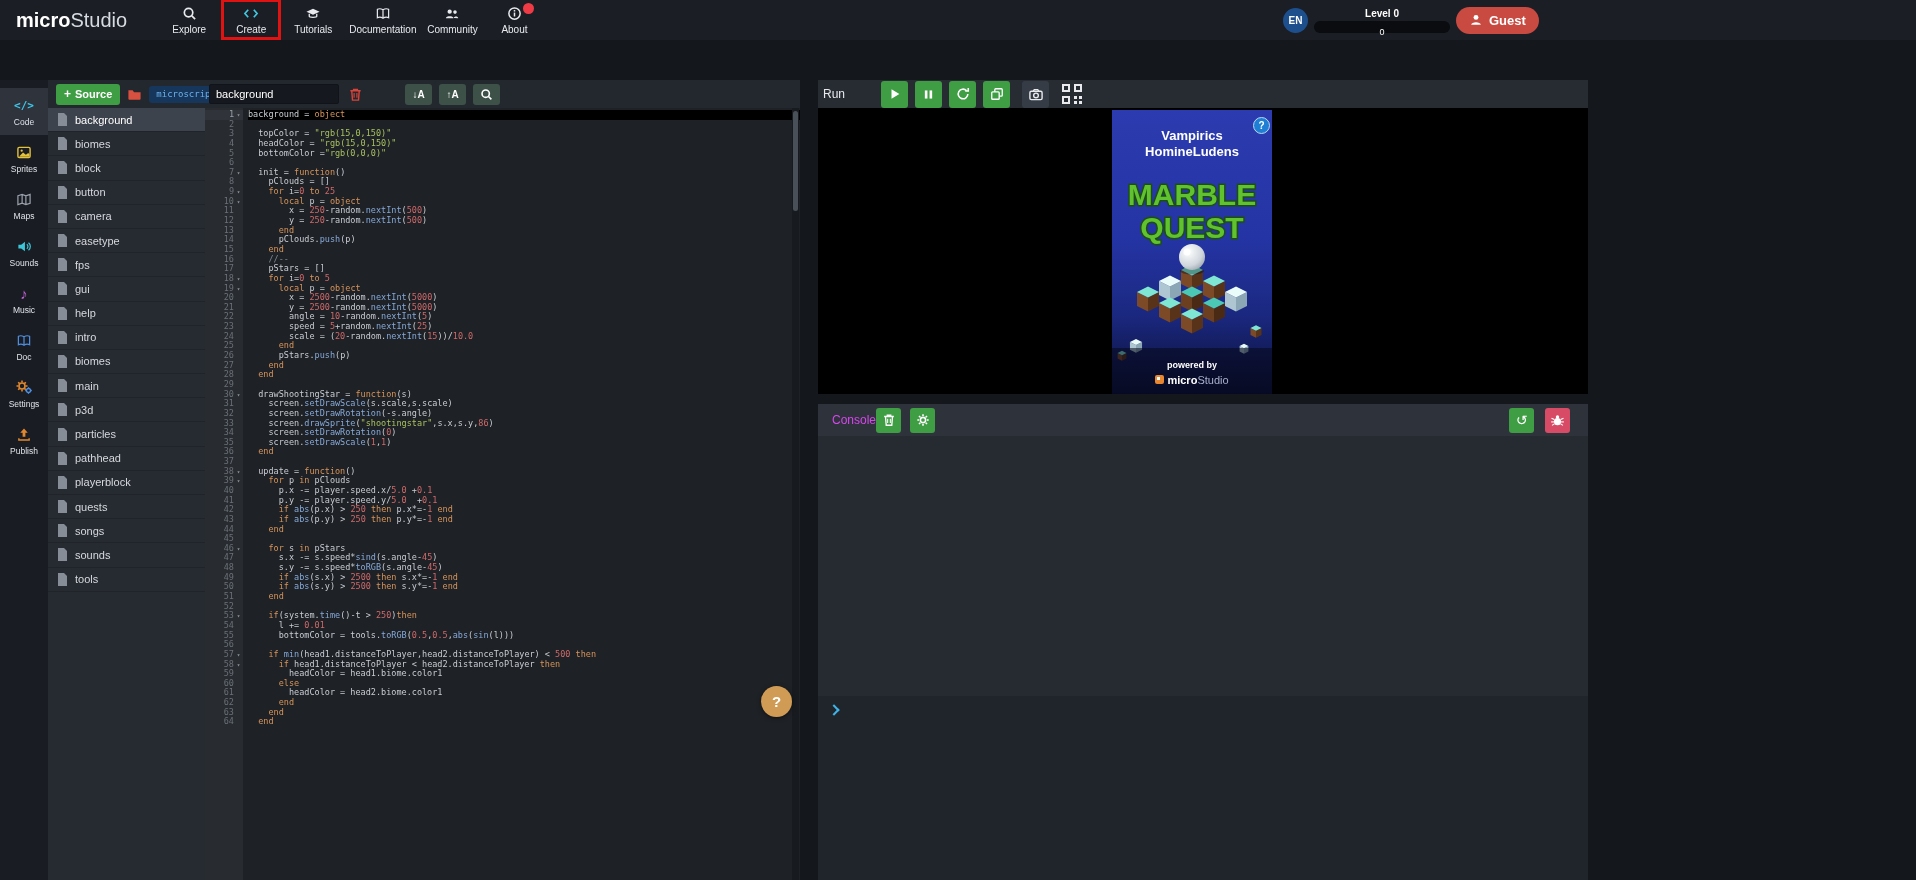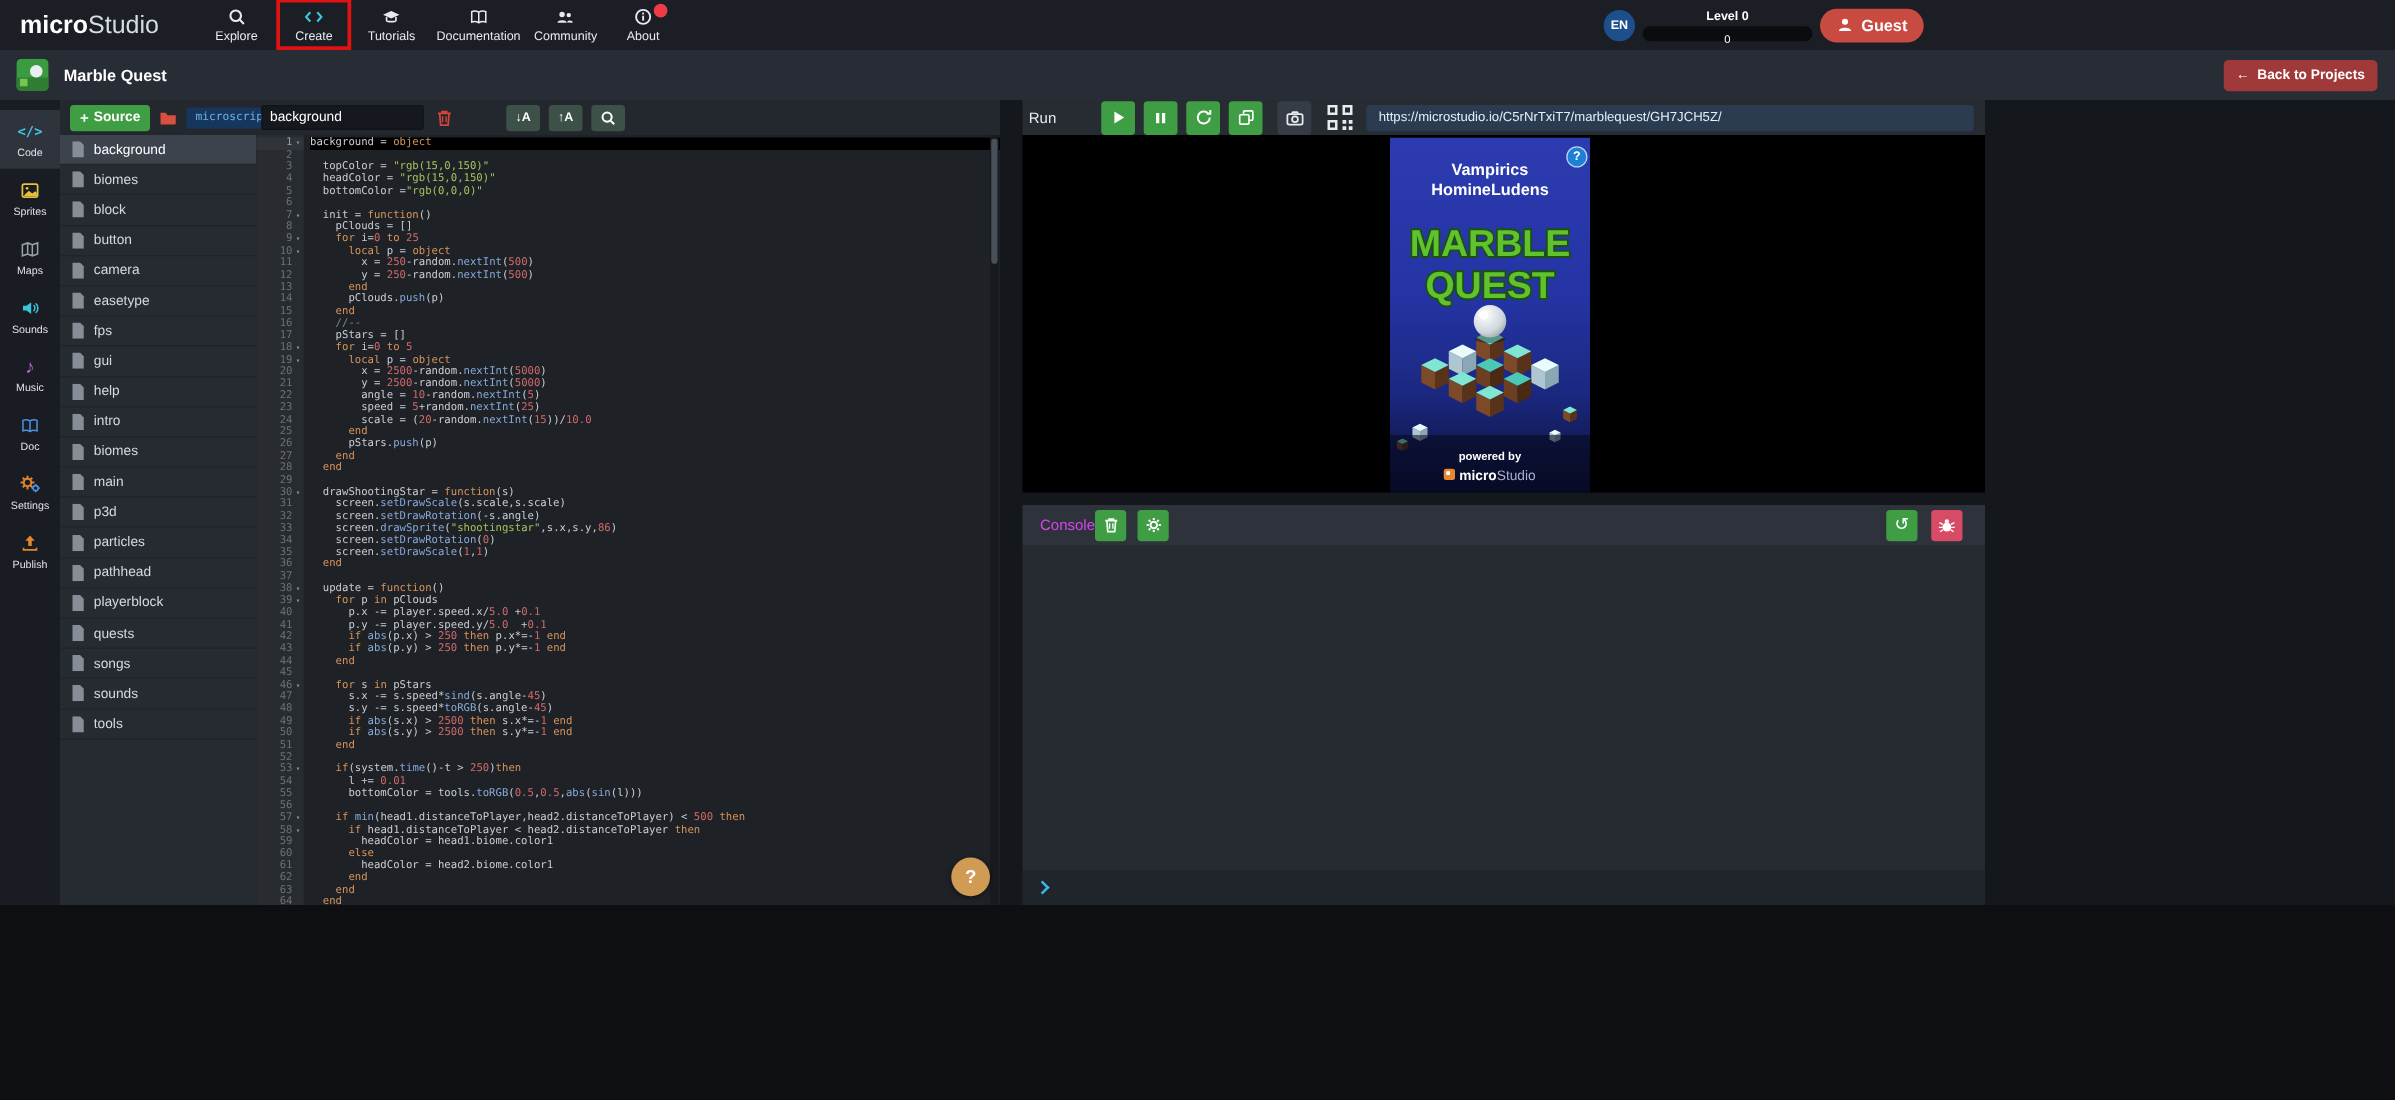--- a/index.html
+++ b/index.html
@@ -1,18 +1,18 @@
 <!DOCTYPE html>
 <html><head>
 <meta charset="utf-8">
 <style>
   * { box-sizing: border-box; margin: 0; padding: 0; }
   html,body { background:#0d0f12; }
   body { font-family:"Liberation Sans", sans-serif; }
-  #app { position:relative; width:1916px; height:724px; background:#14171c; overflow:hidden; }
+  #app { position:relative; width:1916px; height:880px; background:#14171c; overflow:hidden; }
 
   
   #navbar { position:absolute; top:0; left:0; right:0; height:40px; background:#1b1e25; display:flex; align-items:center; }
   .logo { margin-left:16px; font-size:20px; color:#ffffff; white-space:nowrap; }
   .logo .b { font-weight:bold; }
   .logo .l { font-weight:normal; color:#d7dbe2; }
   .nav-items { display:flex; margin-left:36px; gap:10px; height:40px; }
   .nav-item { position:relative; display:flex; flex-direction:column; align-items:center; justify-content:center; gap:2px; min-width:52px; height:40px; color:#e8eaee; font-size:10px; cursor:pointer; }
   .nav-item .nicon { height:16px; display:flex; align-items:center; justify-content:center; color:#e8eaee; }
   .nav-item .nicon.cyan { color:#3fc8e0; }
@@ -182,35 +182,20 @@
             <svg width="14" height="14" viewBox="0 0 16 16">
               <circle cx="8" cy="5" r="2.8" fill="currentColor"></circle>
               <path d="M2.5 13.5 c0-4 11-4 11 0 Z" fill="currentColor"></path>
             </svg>
           </span>
         <span>Guest</span>
       </div>
     </div>
   </header>
 
-  <div id="projectbar">
-    <span class="proj-avatar">
-        <svg width="26" height="26" viewBox="0 0 26 26">
-          <rect width="26" height="26" rx="4" fill="#3a9c40"></rect>
-          <rect y="15" width="26" height="11" fill="#2e7d32"></rect>
-          <circle cx="16" cy="10" r="5" fill="#e8eef2"></circle>
-          <rect x="3" y="16" width="6" height="6" fill="#77c64f"></rect>
-        </svg>
-      </span>
-    <span class="proj-title">Marble Quest</span>
-    <div class="back-btn">
-      <span>←</span>
-      <span>Back to Projects</span>
-    </div>
-  </div>
 
   <nav id="sidebar">
     <div class="side-item active">
       <span class="sicon ic-code">&lt;/&gt;</span>
       <span>Code</span>
     </div>
     <div class="side-item">
       <span class="sicon ic-sprites">
           <svg width="16" height="15" viewBox="0 0 16 16">
             <rect x="1.5" y="2.5" width="13" height="11" rx="1.5" fill="none" stroke="currentColor" stroke-width="1.5"></rect>
@@ -852,21 +837,20 @@
           </svg>
         </span>
       </div>
     <div class="qr-btn">
         <span>
           <svg width="22" height="22" viewBox="0 0 22 22">
             <path fill-rule="evenodd" fill="#e8eaee" d="M1 1h8v8H1zm2 2h4v4H3z M13 1h8v8h-8zm2 2h4v4h-4z M1 13h8v8H1zm2 2h4v4H3z M13 13h3v3h-3z M18 13h3v3h-3z M13 18h3v3h-3z M18 18h3v3h-3z"></path>
           </svg>
         </span>
       </div>
-    <input class="url-input" type="text" value="https://microstudio.io/C5rNrTxiT7/marblequest/GH7JCH5Z/" style="">
   </div>
 
   <div id="preview">
     <div id="poster">
       <svg width="160" height="284" viewBox="0 0 160 284">
         <defs>
           <linearGradient id="bgGrad" x1="0" y1="0" x2="0" y2="1">
             <stop offset="0" stop-color="#2c3cb0"></stop>
             <stop offset="0.45" stop-color="#2434a4"></stop>
             <stop offset="0.72" stop-color="#1b2880"></stop>

